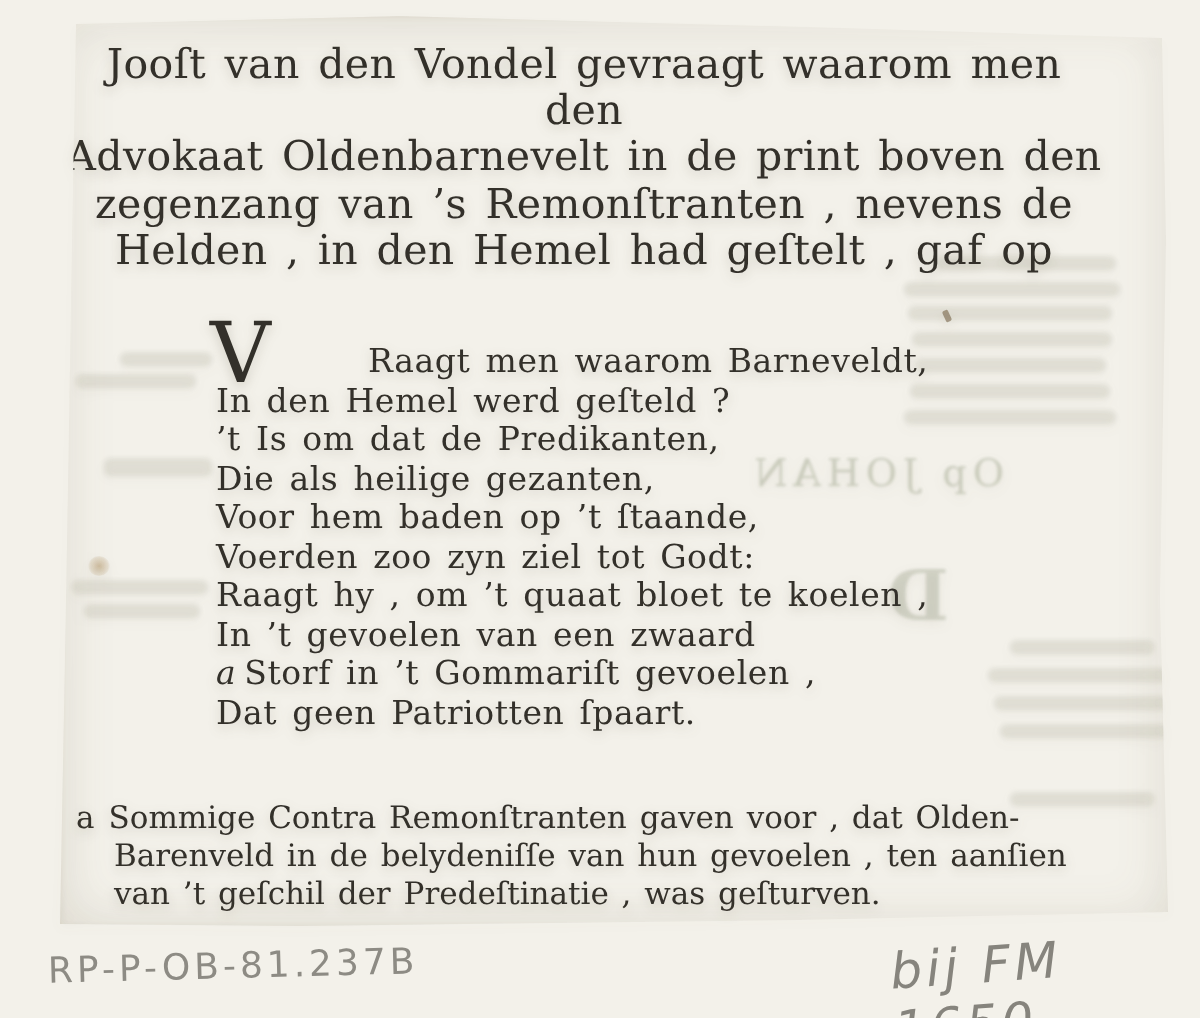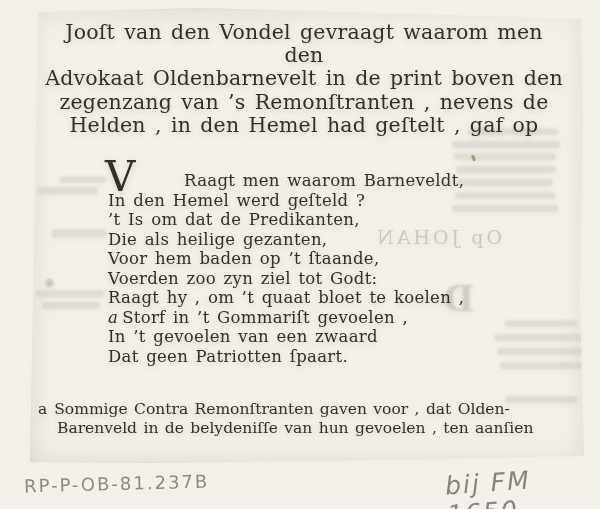--- a/index.html
+++ b/index.html
@@ -27,21 +27,21 @@
   
   .gbar{position:absolute;height:7px;background:rgba(150,150,124,.17);filter:blur(1.2px);border-radius:3px;}
   .ghost-text{position:absolute;left:352px;top:226px;width:172px;text-align:center;
     color:rgba(146,152,126,.40);font-size:19px;letter-spacing:3px;
     transform:scaleX(-1);filter:blur(.7px);}
   .ghost-cap{position:absolute;left:444px;top:278px;color:rgba(146,152,126,.33);
     font-size:35px;font-weight:bold;transform:scaleX(-1);filter:blur(.8px);}
 
   
   .ink{color:#33302a;}
-  .header{position:absolute;left:44px;top:21px;width:520px;text-align:center;
+  .header{position:absolute;left:32px;top:21px;width:520px;text-align:center;
     font-size:20.5px;line-height:23.2px;word-spacing:2.5px;letter-spacing:.2px;}
   .poem{position:absolute;left:108px;top:171px;font-size:16.5px;line-height:19.5px;word-spacing:2px;letter-spacing:.3px;}
   .pline.first{padding-left:42px;text-align:right;}
   .dropcap{position:absolute;left:-3px;top:-15px;font-size:42px;line-height:42px;}
   .pmarker{font-style:italic;margin-right:4px;}
   .footnote{position:absolute;left:38px;top:400px;
     font-size:15.5px;line-height:18.8px;word-spacing:1.5px;}
   .fmarker{margin-right:7px;}
   .fline.indent{padding-left:19px;}
 
@@ -90,28 +90,29 @@
 
       <div class="poem ink">
         <span class="dropcap">V</span>
         <div class="pline first"><span>Raagt men waarom Barneveldt,</span></div>
         <div class="pline"><span>In den Hemel werd geſteld ?</span></div>
         <div class="pline"><span>’t Is om dat de Predikanten,</span></div>
         <div class="pline"><span>Die als heilige gezanten,</span></div>
         <div class="pline"><span>Voor hem baden op ’t ſtaande,</span></div>
         <div class="pline"><span>Voerden zoo zyn ziel tot Godt:</span></div>
         <div class="pline"><span>Raagt hy , om ’t quaat bloet te koelen ,</span></div>
+        <div class="pline"><span>In ’t gevoelen van een zwaard</span></div>
         <div class="pline"><span class="pmarker">a</span><span>Storf in ’t Gommariſt gevoelen ,</span></div>
-        <div class="pline"><span>In ’t gevoelen van een zwaard</span></div>
         <div class="pline"><span>Dat geen Patriotten ſpaart.</span></div>
       </div>
 
       <div class="footnote ink">
         <div class="fline"><span class="fmarker">a</span><span>Sommige Contra Remonſtranten gaven voor , dat Olden-</span></div>
         <div class="fline indent">Barenveld in de belydeniſſe van hun gevoelen , ten aanſien</div>
+        <div class="fline indent">van ’t geſchil der Predeſtinatie , was geſturven.</div>
       </div>
 
       <i class="nick"></i>
       <i class="stain"></i>
       <i class="speck"></i>
       <div class="edge-shade"></div>
     </div>
   </div>
 
   <div class="inv">RP-P-OB-81.237B</div>

